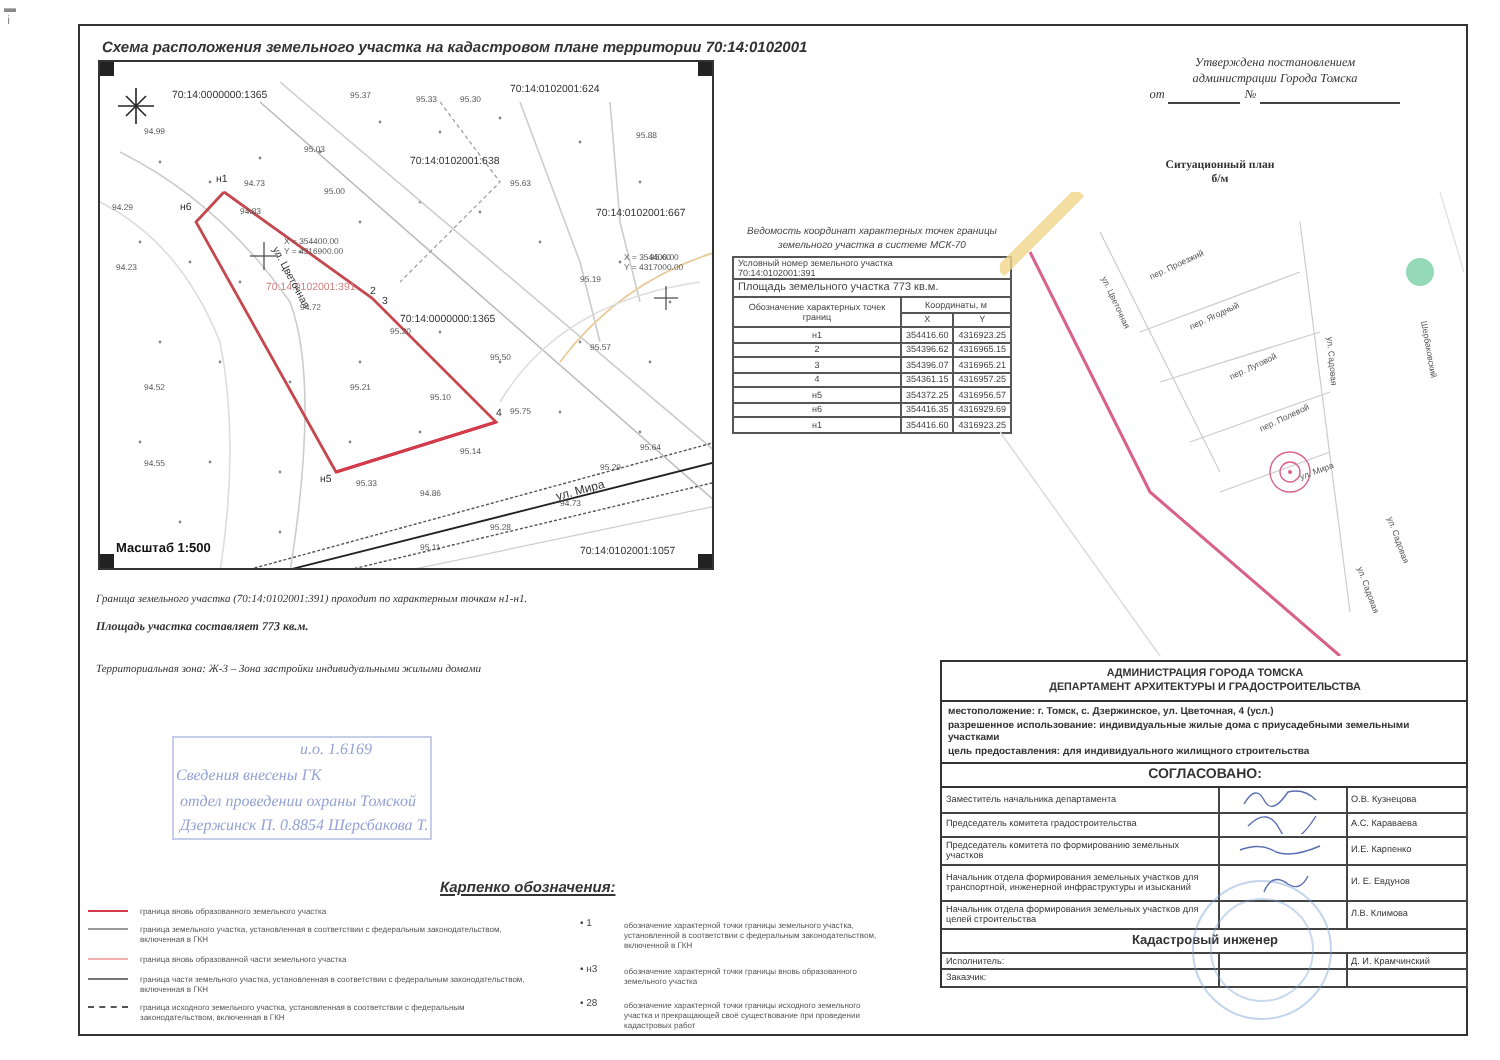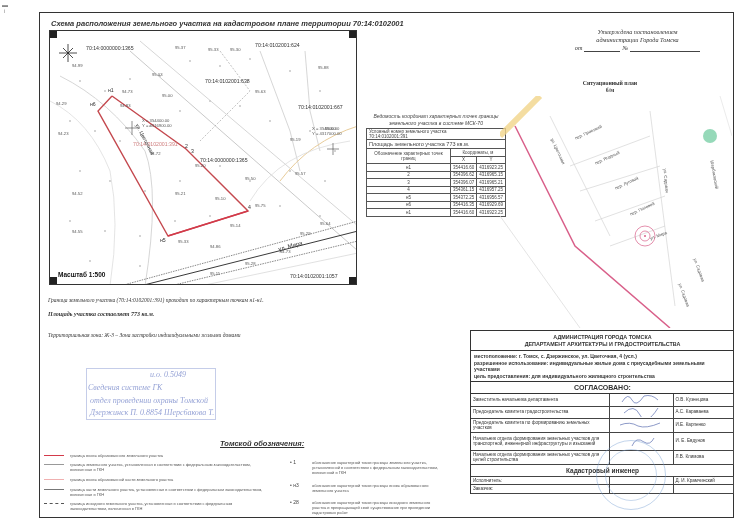--- a/index.html
+++ b/index.html
@@ -367,26 +367,26 @@
           <td class="c1">Заказчик:</td>
           <td class="c2" style="height:8px"></td>
           <td></td>
         </tr>
   </tbody>
     </table>
 </div>
 <div class="seal"></div>
 
 <div class="cert"></div>
-<div class="cert-text" style="left:150px;top:370px">и.о. 0.5049</div>
-<div class="cert-text" style="left:88px;top:383px">Сведения системе ГК</div>
+<div class="cert-text" style="left:150px;top:370px">и.о. 1.6169</div>
+<div class="cert-text" style="left:88px;top:383px">Сведения внесены ГК</div>
 <div class="cert-text" style="left:90px;top:396px">отдел проведении охраны Томской</div>
 <div class="cert-text" style="left:90px;top:408px">Дзержинск   П. 0.8854   Шерсбакова Т.</div>
 
-<div class="legend-title">Томской обозначения:</div>
+<div class="legend-title">Карпенко обозначения:</div>
 <div class="legend-item" style="left:44px;top:453px;width:220px">
     <span class="legend-line" style="border-top:1px solid #d33a4a"></span>
     <span>граница вновь образованного земельного участка</span>
   </div>
 <div class="legend-item" style="left:44px;top:462px;width:220px">
     <span class="legend-line" style="border-top:1px solid #999"></span>
     <span>граница земельного участка, установленная в соответствии с федеральным законодательством, включенная в ГКН</span>
   </div>
 <div class="legend-item" style="left:44px;top:477px;width:220px">
     <span class="legend-line" style="border-top:1px solid #f0b0b0"></span>

